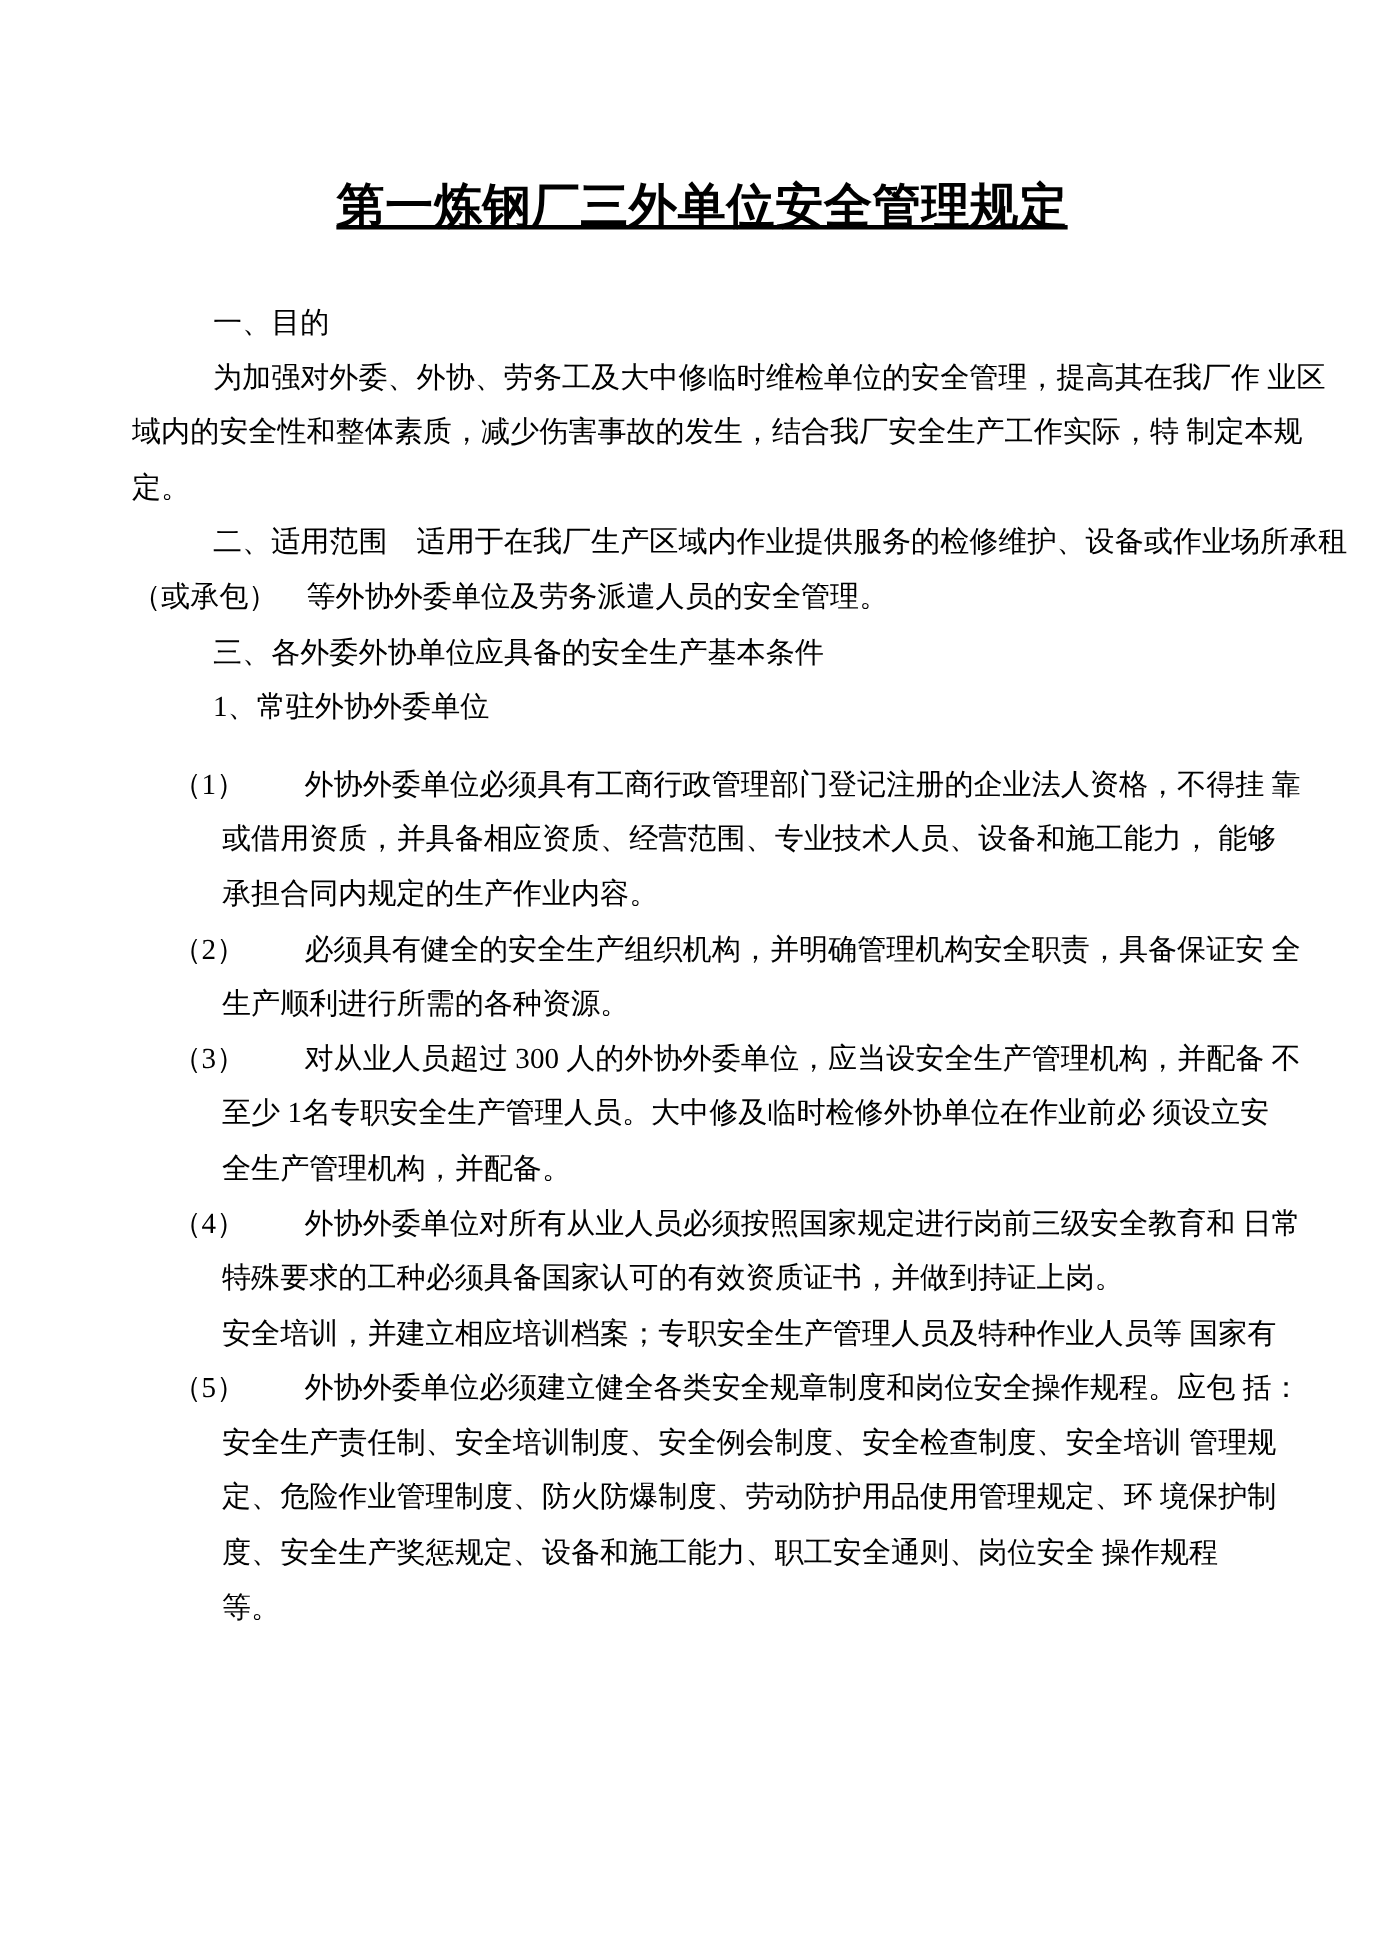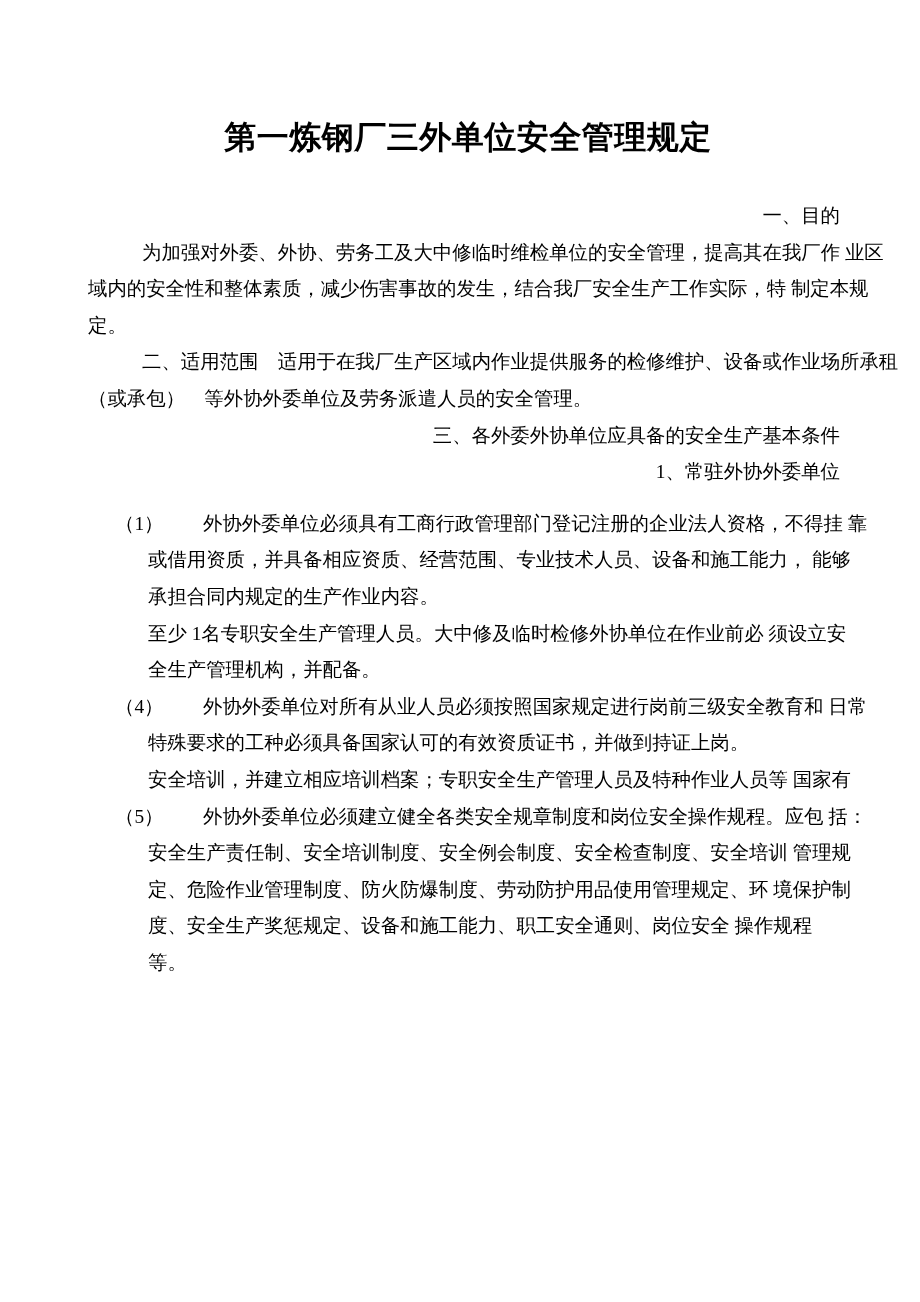--- a/index.html
+++ b/index.html
@@ -17,30 +17,31 @@
     font-family: "Liberation Serif", sans-serif;
   }
   .title {
     margin: 117px 0 0 16px;
     padding: 0;
     text-align: center;
     font-size: 32px;
     line-height: 40px;
     font-weight: 700;
     letter-spacing: 0.5px;
+    text-decoration: underline;
   }
   .content {
     margin-top: 41px;
     padding: 0 80px 0 88px;
     font-size: 19.4px;
     line-height: 36.6px;
   }
   .paragraph { margin: 0; }
   .line { white-space: pre; }
-  .indent-first { padding-left: 54px; text-align: right; }
+  .indent-first { padding-left: 54px; }
   .list { margin-top: 15px; }
   .li-first { padding-left: 27px; white-space: pre; }
   .li-marker { display: inline-block; width: 88px; }
   .li-cont { padding-left: 60px; white-space: pre; }
 </style>
 </head>
 <body>
 
 <div class="page">
   <h1 class="title">第一炼钢厂三外单位安全管理规定</h1>
@@ -63,20 +64,25 @@
       <div class="paragraph">
         <div class="line indent-first">1、常驻外协外委单位</div>
       </div>
       <div class="list">
         <div class="list-item">
           <div class="li-first"><span class="li-marker">（1）</span><span>外协外委单位必须具有工商行政管理部门登记注册的企业法人资格，不得挂 靠</span></div>
           <div class="li-cont">或借用资质，并具备相应资质、经营范围、专业技术人员、设备和施工能力， 能够</div>
           <div class="li-cont">承担合同内规定的生产作业内容。</div>
         </div>
         <div class="list-item">
+          <div class="li-first"><span class="li-marker">（2）</span><span>必须具有健全的安全生产组织机构，并明确管理机构安全职责，具备保证安 全</span></div>
+          <div class="li-cont">生产顺利进行所需的各种资源。</div>
+        </div>
+        <div class="list-item">
+          <div class="li-first"><span class="li-marker">（3）</span><span>对从业人员超过 300 人的外协外委单位，应当设安全生产管理机构，并配备 不</span></div>
           <div class="li-cont">至少 1名专职安全生产管理人员。大中修及临时检修外协单位在作业前必 须设立安</div>
           <div class="li-cont">全生产管理机构，并配备。</div>
         </div>
         <div class="list-item">
           <div class="li-first"><span class="li-marker">（4）</span><span>外协外委单位对所有从业人员必须按照国家规定进行岗前三级安全教育和 日常</span></div>
           <div class="li-cont">特殊要求的工种必须具备国家认可的有效资质证书，并做到持证上岗。</div>
           <div class="li-cont">安全培训，并建立相应培训档案；专职安全生产管理人员及特种作业人员等 国家有</div>
         </div>
         <div class="list-item">
           <div class="li-first"><span class="li-marker">（5）</span><span>外协外委单位必须建立健全各类安全规章制度和岗位安全操作规程。应包 括：</span></div>

